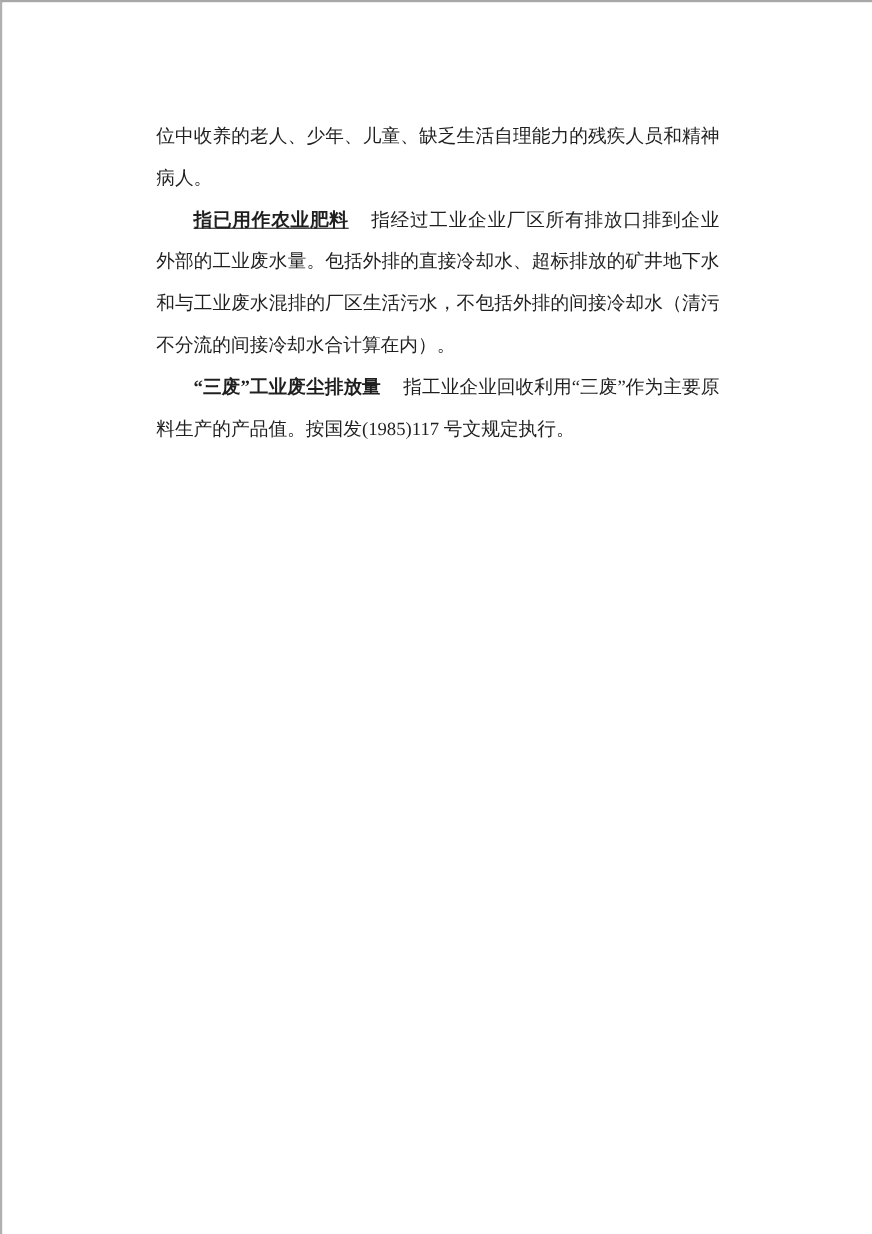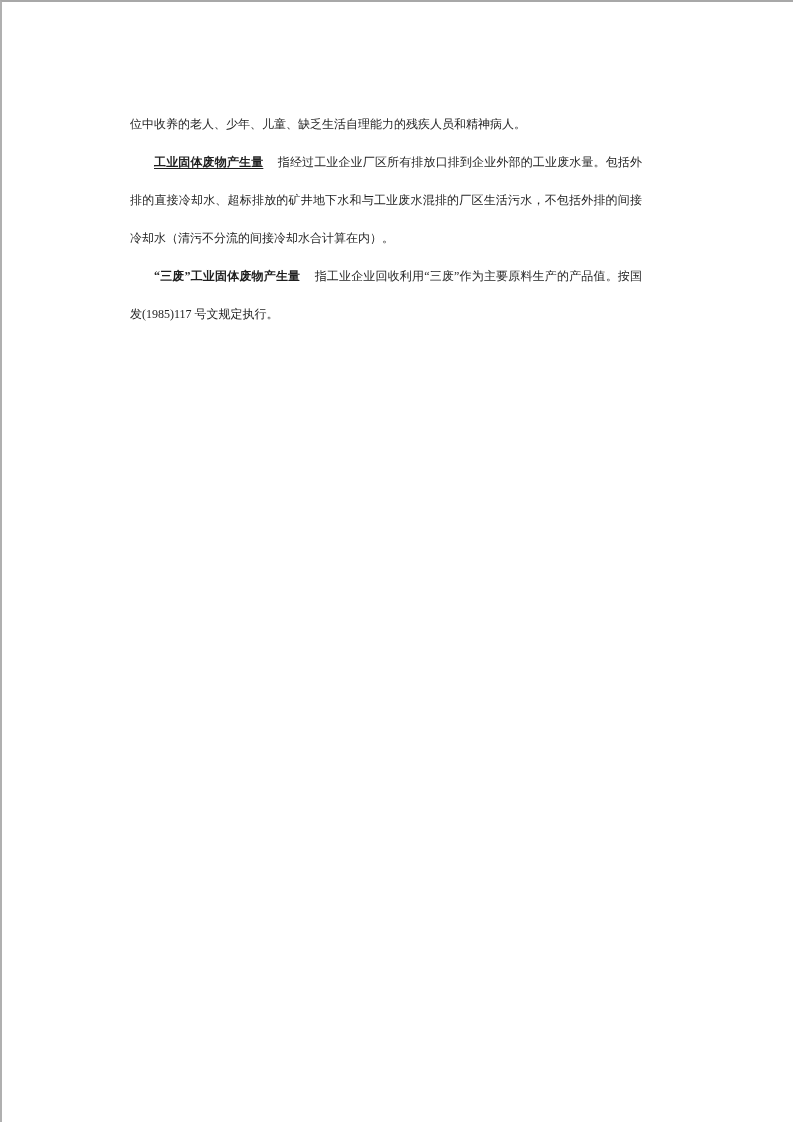--- a/index.html
+++ b/index.html
@@ -13,24 +13,24 @@
     height: 1122px;
     background: #ffffff;
     border-top: 2px solid #a8a8a8;
     border-left: 2px solid #b0b0b0;
     box-sizing: border-box;
     overflow: hidden;
     font-family: "Liberation Serif", "DejaVu Serif", serif;
   }
   .doc-content {
     position: absolute;
-    left: 128px;   
+    left: 140px;   
     top: 103px;    
     width: 512px;
-    font-size: 12px;
+    font-size: 17px;
     line-height: 38px;
     color: #1f1f1f;
     text-align: justify;
   }
   p.para {
     margin: 0;
     padding: 0;
   }
   p.para.indent {
     text-indent: 2em;
@@ -43,16 +43,16 @@
     text-decoration: underline;
     text-underline-offset: 2px;
   }
 </style>
 </head>
 <body>
 
 <div class="page">
   <div class="doc-content">
       <p class="para"><span class="para-text">位中收养的老人、少年、儿童、缺乏生活自理能力的残疾人员和精神病人。</span></p>
-      <p class="para indent"><span class="term underline">工业固体废物产生量</span><span class="para-text">指经过工业企业厂区所有排放口排到企业外部的工业废水量。包括外排的直接冷却水、超标排放的矿井地下水和与工业废水混排的厂区生活污水，不包括外排的间接冷却水（清污不分流的间接冷却水合计算在内）。</span></p>
-      <p class="para indent"><span class="term">“三废”工业固体废物产生量</span><span class="para-text">指工业企业回收利用“三废”作为主要原料生产的产品值。按国发(1985)117 号文规定执行。</span></p>
+      <p class="para indent"><span class="term underline">指已用作农业肥料</span><span class="para-text">指经过工业企业厂区所有排放口排到企业外部的工业废水量。包括外排的直接冷却水、超标排放的矿井地下水和与工业废水混排的厂区生活污水，不包括外排的间接冷却水（清污不分流的间接冷却水合计算在内）。</span></p>
+      <p class="para indent"><span class="term">“三废”工业废尘排放量</span><span class="para-text">指工业企业回收利用“三废”作为主要原料生产的产品值。按国发(1985)117 号文规定执行。</span></p>
     </div>
 </div>
 
 </body></html>

